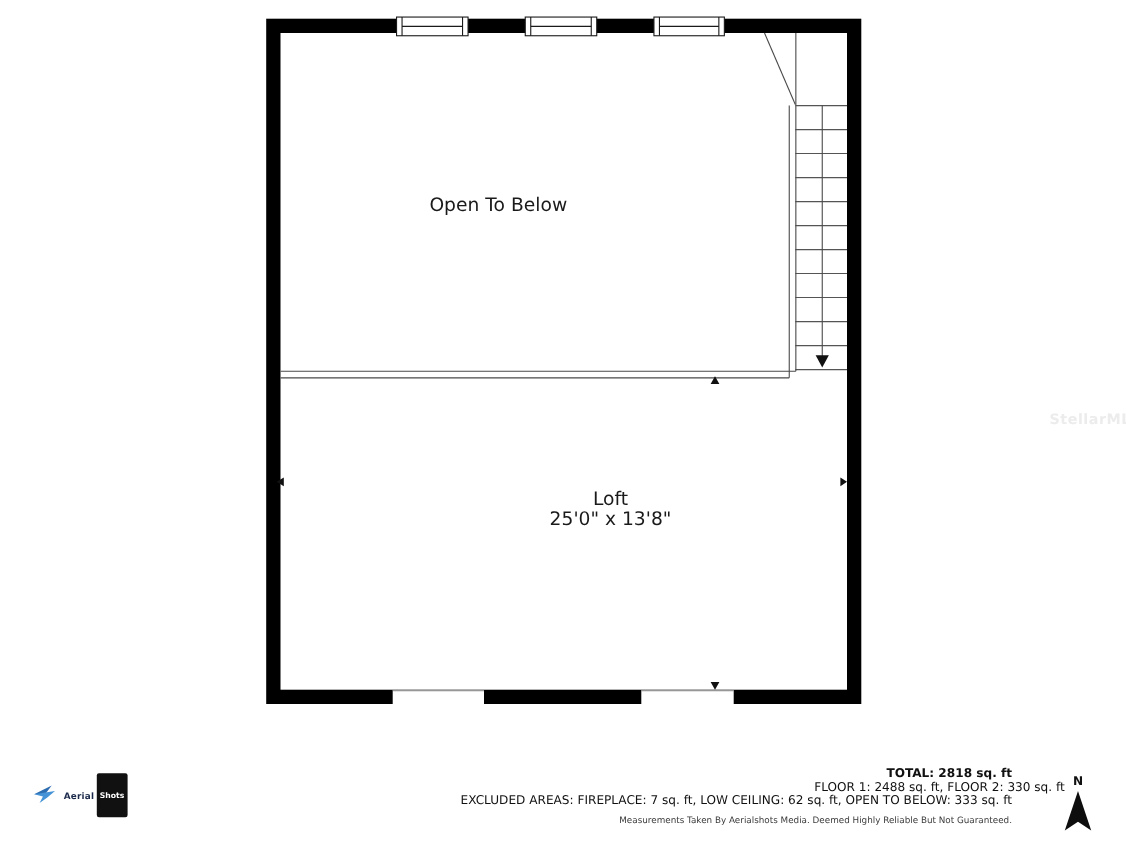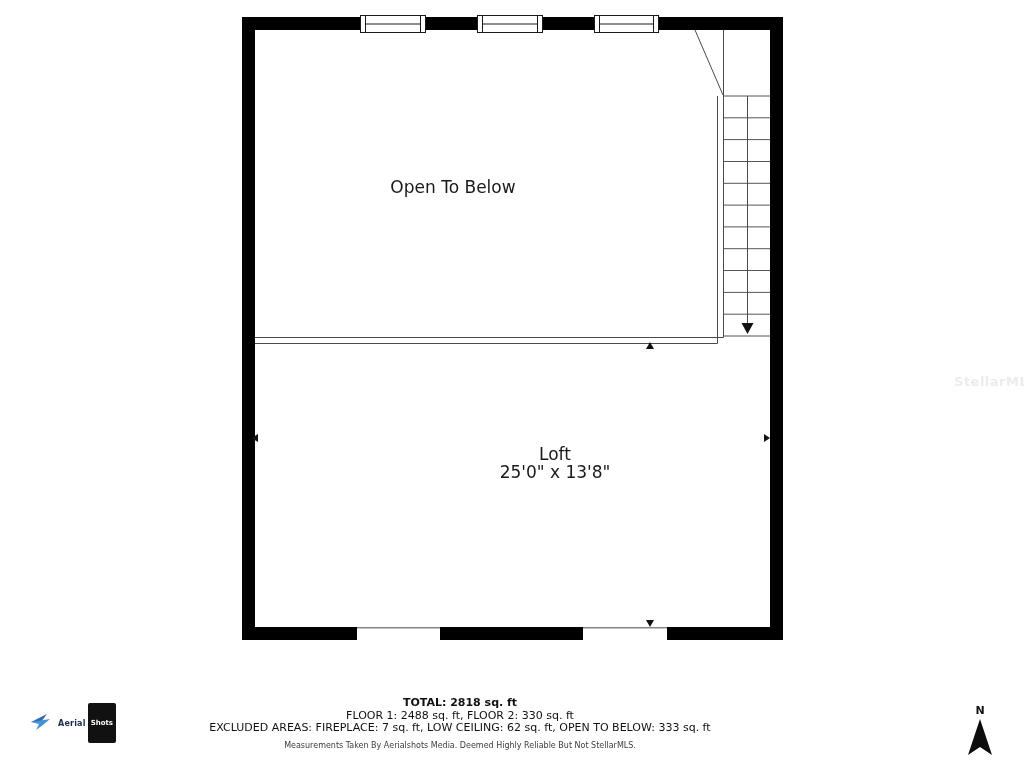--- a/index.html
+++ b/index.html
@@ -4,21 +4,21 @@
 <style>
   html,body{margin:0;padding:0;}
   body{
     width:1024px;height:768px;position:relative;background:#ffffff;
     font-family:"DejaVu Sans","Liberation Sans",sans-serif;
     overflow:hidden;color:#1a1a1a;
   }
   #plan-svg{position:absolute;left:0;top:0;z-index:1;}
   .txt{position:absolute;z-index:2;}
   .room-label{font-size:17px;line-height:18px;text-align:center;color:#1a1a1a;}
-  .summary-line{position:absolute;left:0;width:920px;text-align:center;font-size:11px;color:#111;z-index:2;}
+  .summary-line{position:absolute;left:0;width:920px;text-align:right;font-size:11px;color:#111;z-index:2;}
   .summary-bold{font-weight:bold;}
   .disclaimer{font-size:8px;color:#3c3c3c;}
   .watermark{
     position:absolute;left:954px;top:374px;z-index:2;
     font-size:13px;font-weight:bold;color:#ececec;letter-spacing:0.5px;
   }
   .logo{
     position:absolute;left:30px;top:703px;z-index:2;
     display:flex;align-items:center;gap:2px;
   }
@@ -84,23 +84,23 @@
 </svg>
 
 <div class="txt room-label" style="left:256px;top:178px;width:394px;">Open To Below</div>
 
 <div class="txt room-label" style="left:256px;top:445px;width:598px;">
   <div>Loft</div>
   <div>25'0" x 13'8"</div>
 </div>
 
 <div class="summary-line summary-bold" style="top:696px;">TOTAL: 2818 sq. ft</div>
-<div class="summary-line" style="top:709px;">FLOOR 1: 2488 sq. ft, FLOOR 2: 330 sq. ft</div>
+<div class="summary-line" style="top:709px;padding-left:48px;">FLOOR 1: 2488 sq. ft, FLOOR 2: 330 sq. ft</div>
 <div class="summary-line" style="top:721px;">EXCLUDED AREAS: FIREPLACE: 7 sq. ft, LOW CEILING: 62 sq. ft, OPEN TO BELOW: 333 sq. ft</div>
-<div class="summary-line disclaimer" style="top:741px;">Measurements Taken By Aerialshots Media. Deemed Highly Reliable But Not StellarMLS.</div>
+<div class="summary-line disclaimer" style="top:741px;">Measurements Taken By Aerialshots Media. Deemed Highly Reliable But Not Guaranteed.</div>
 
 <div class="watermark">StellarMLS</div>
 
 <div class="logo">
   <svg width="26" height="20" viewBox="0 0 26 20">
     <path d="M1 9 L17 1 L11 9 Z" fill="#2c6cb0"></path>
     <path d="M1 9 L20 6 L13 12 L6 17 L9 11 Z" fill="#4593d6"></path>
   </svg>
   <span class="logo-primary">Aerial</span>
   <span class="logo-badge">Shots</span>

